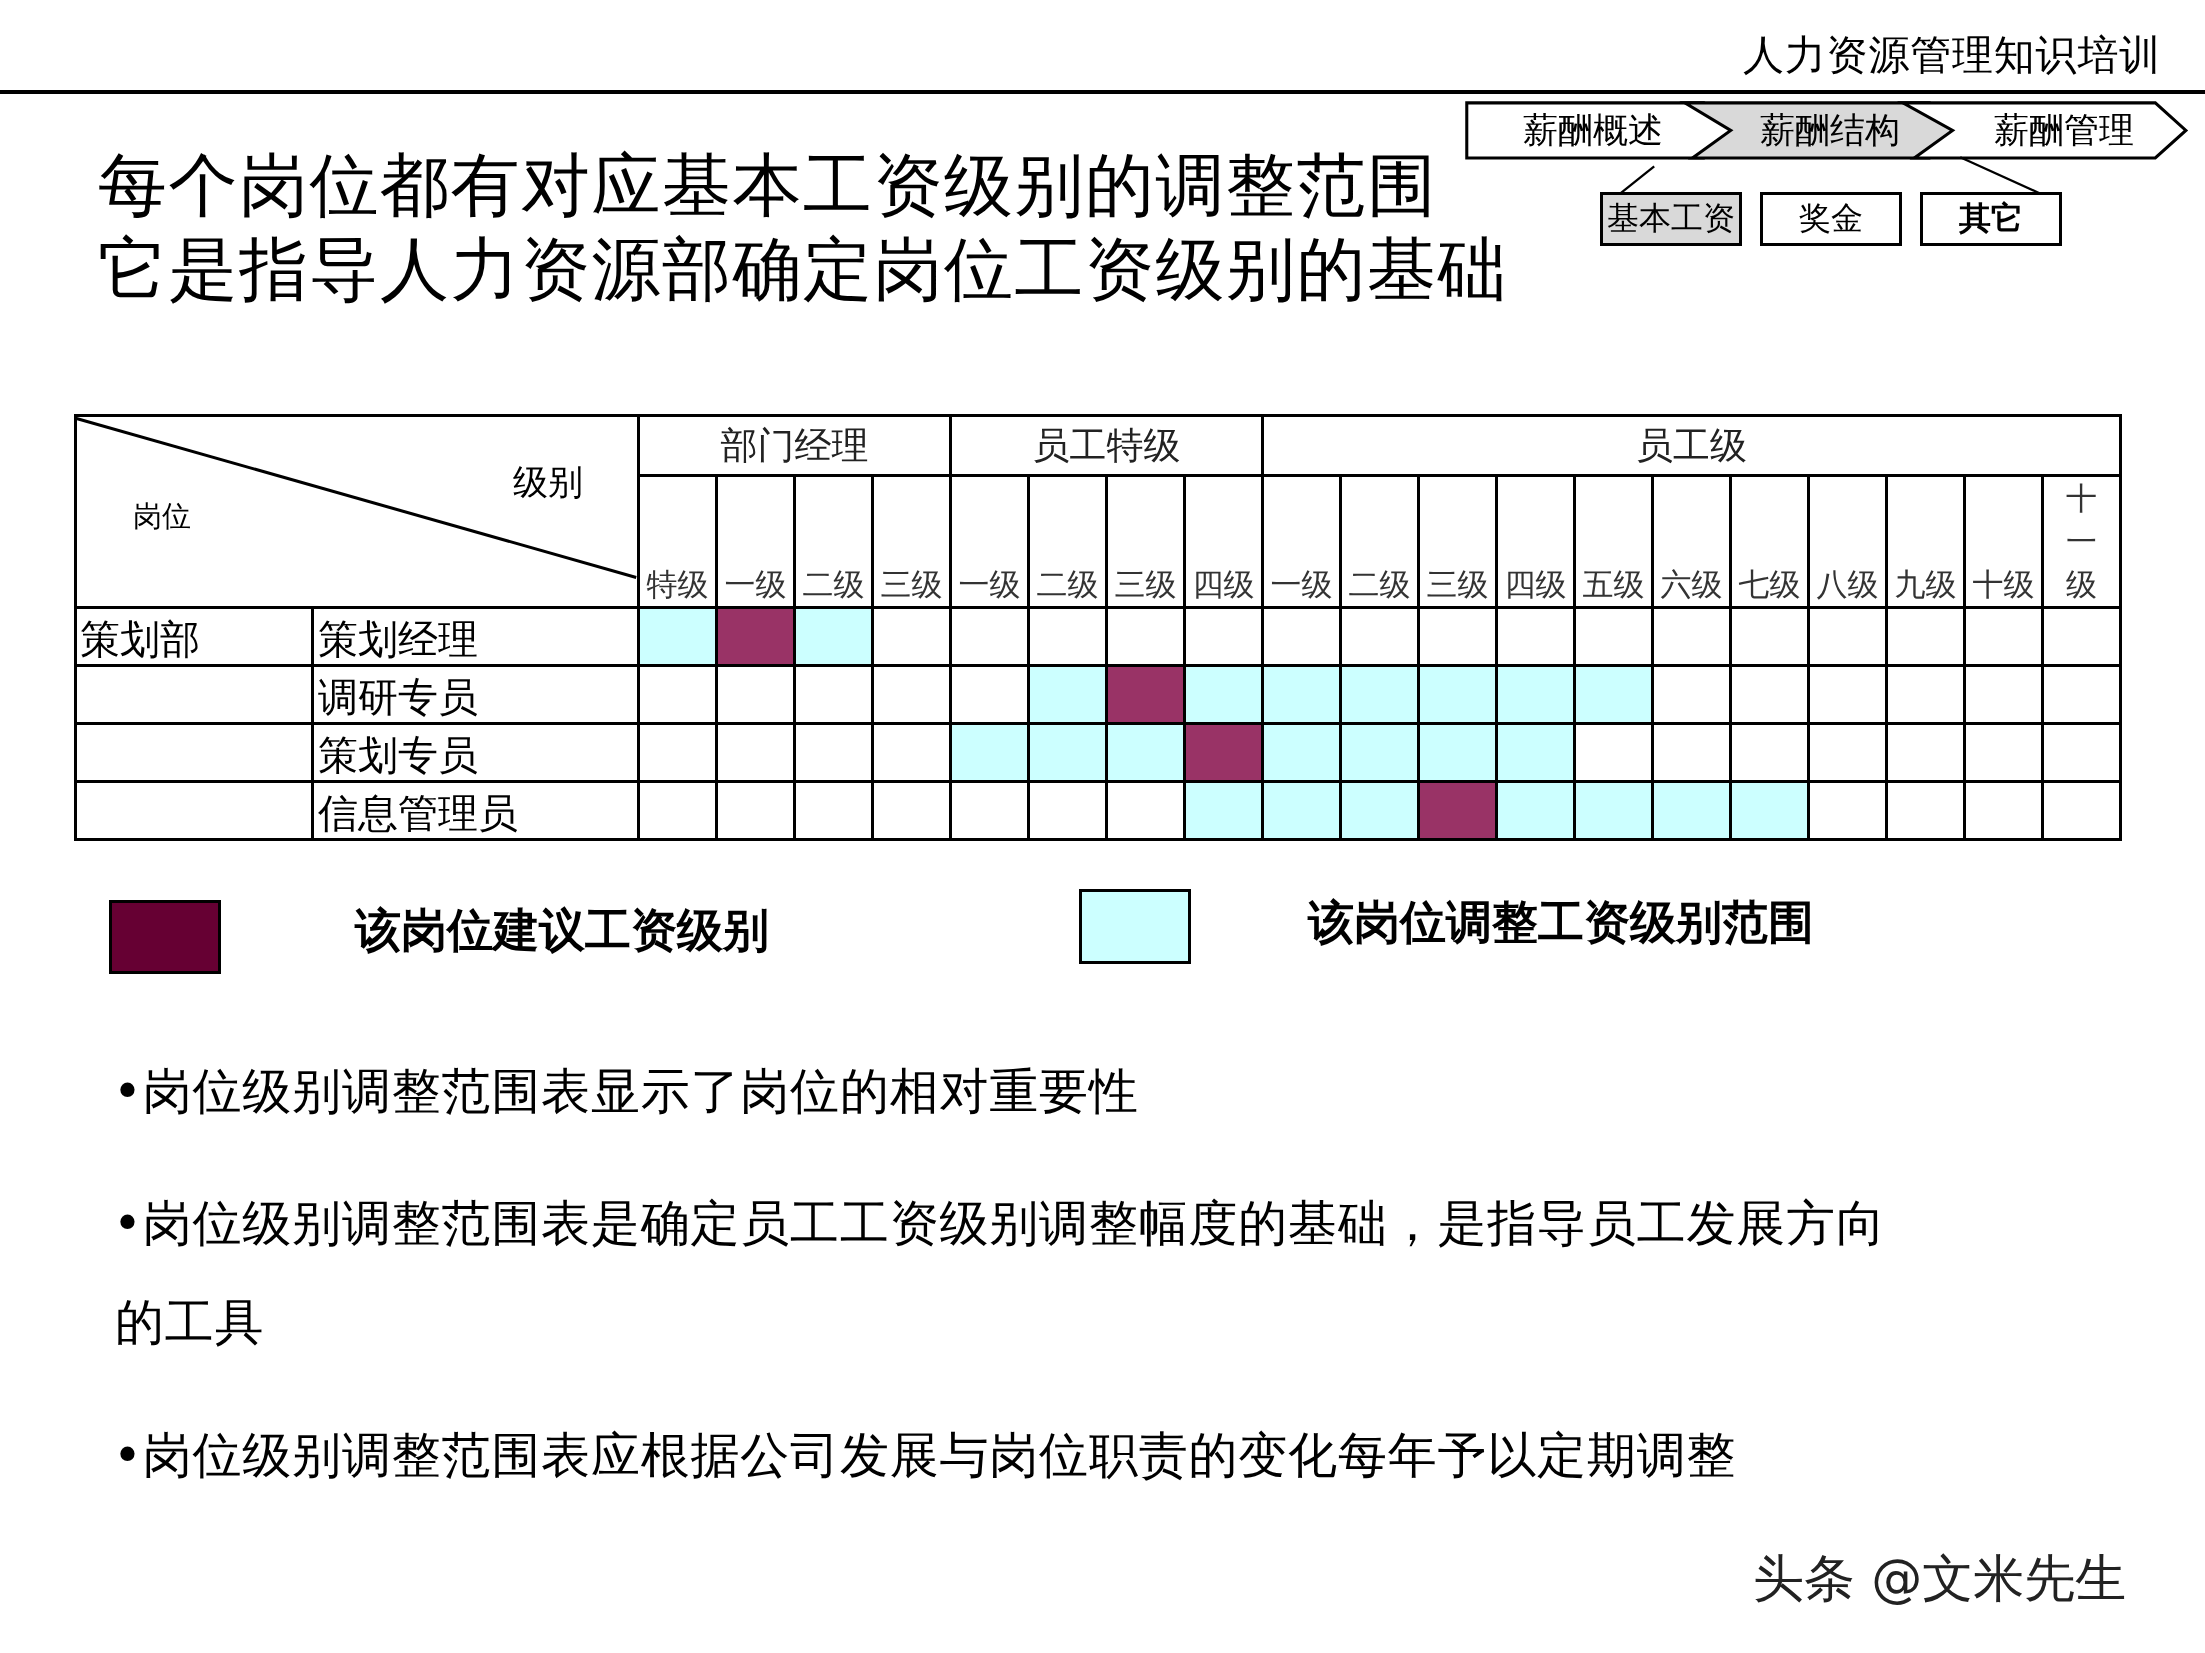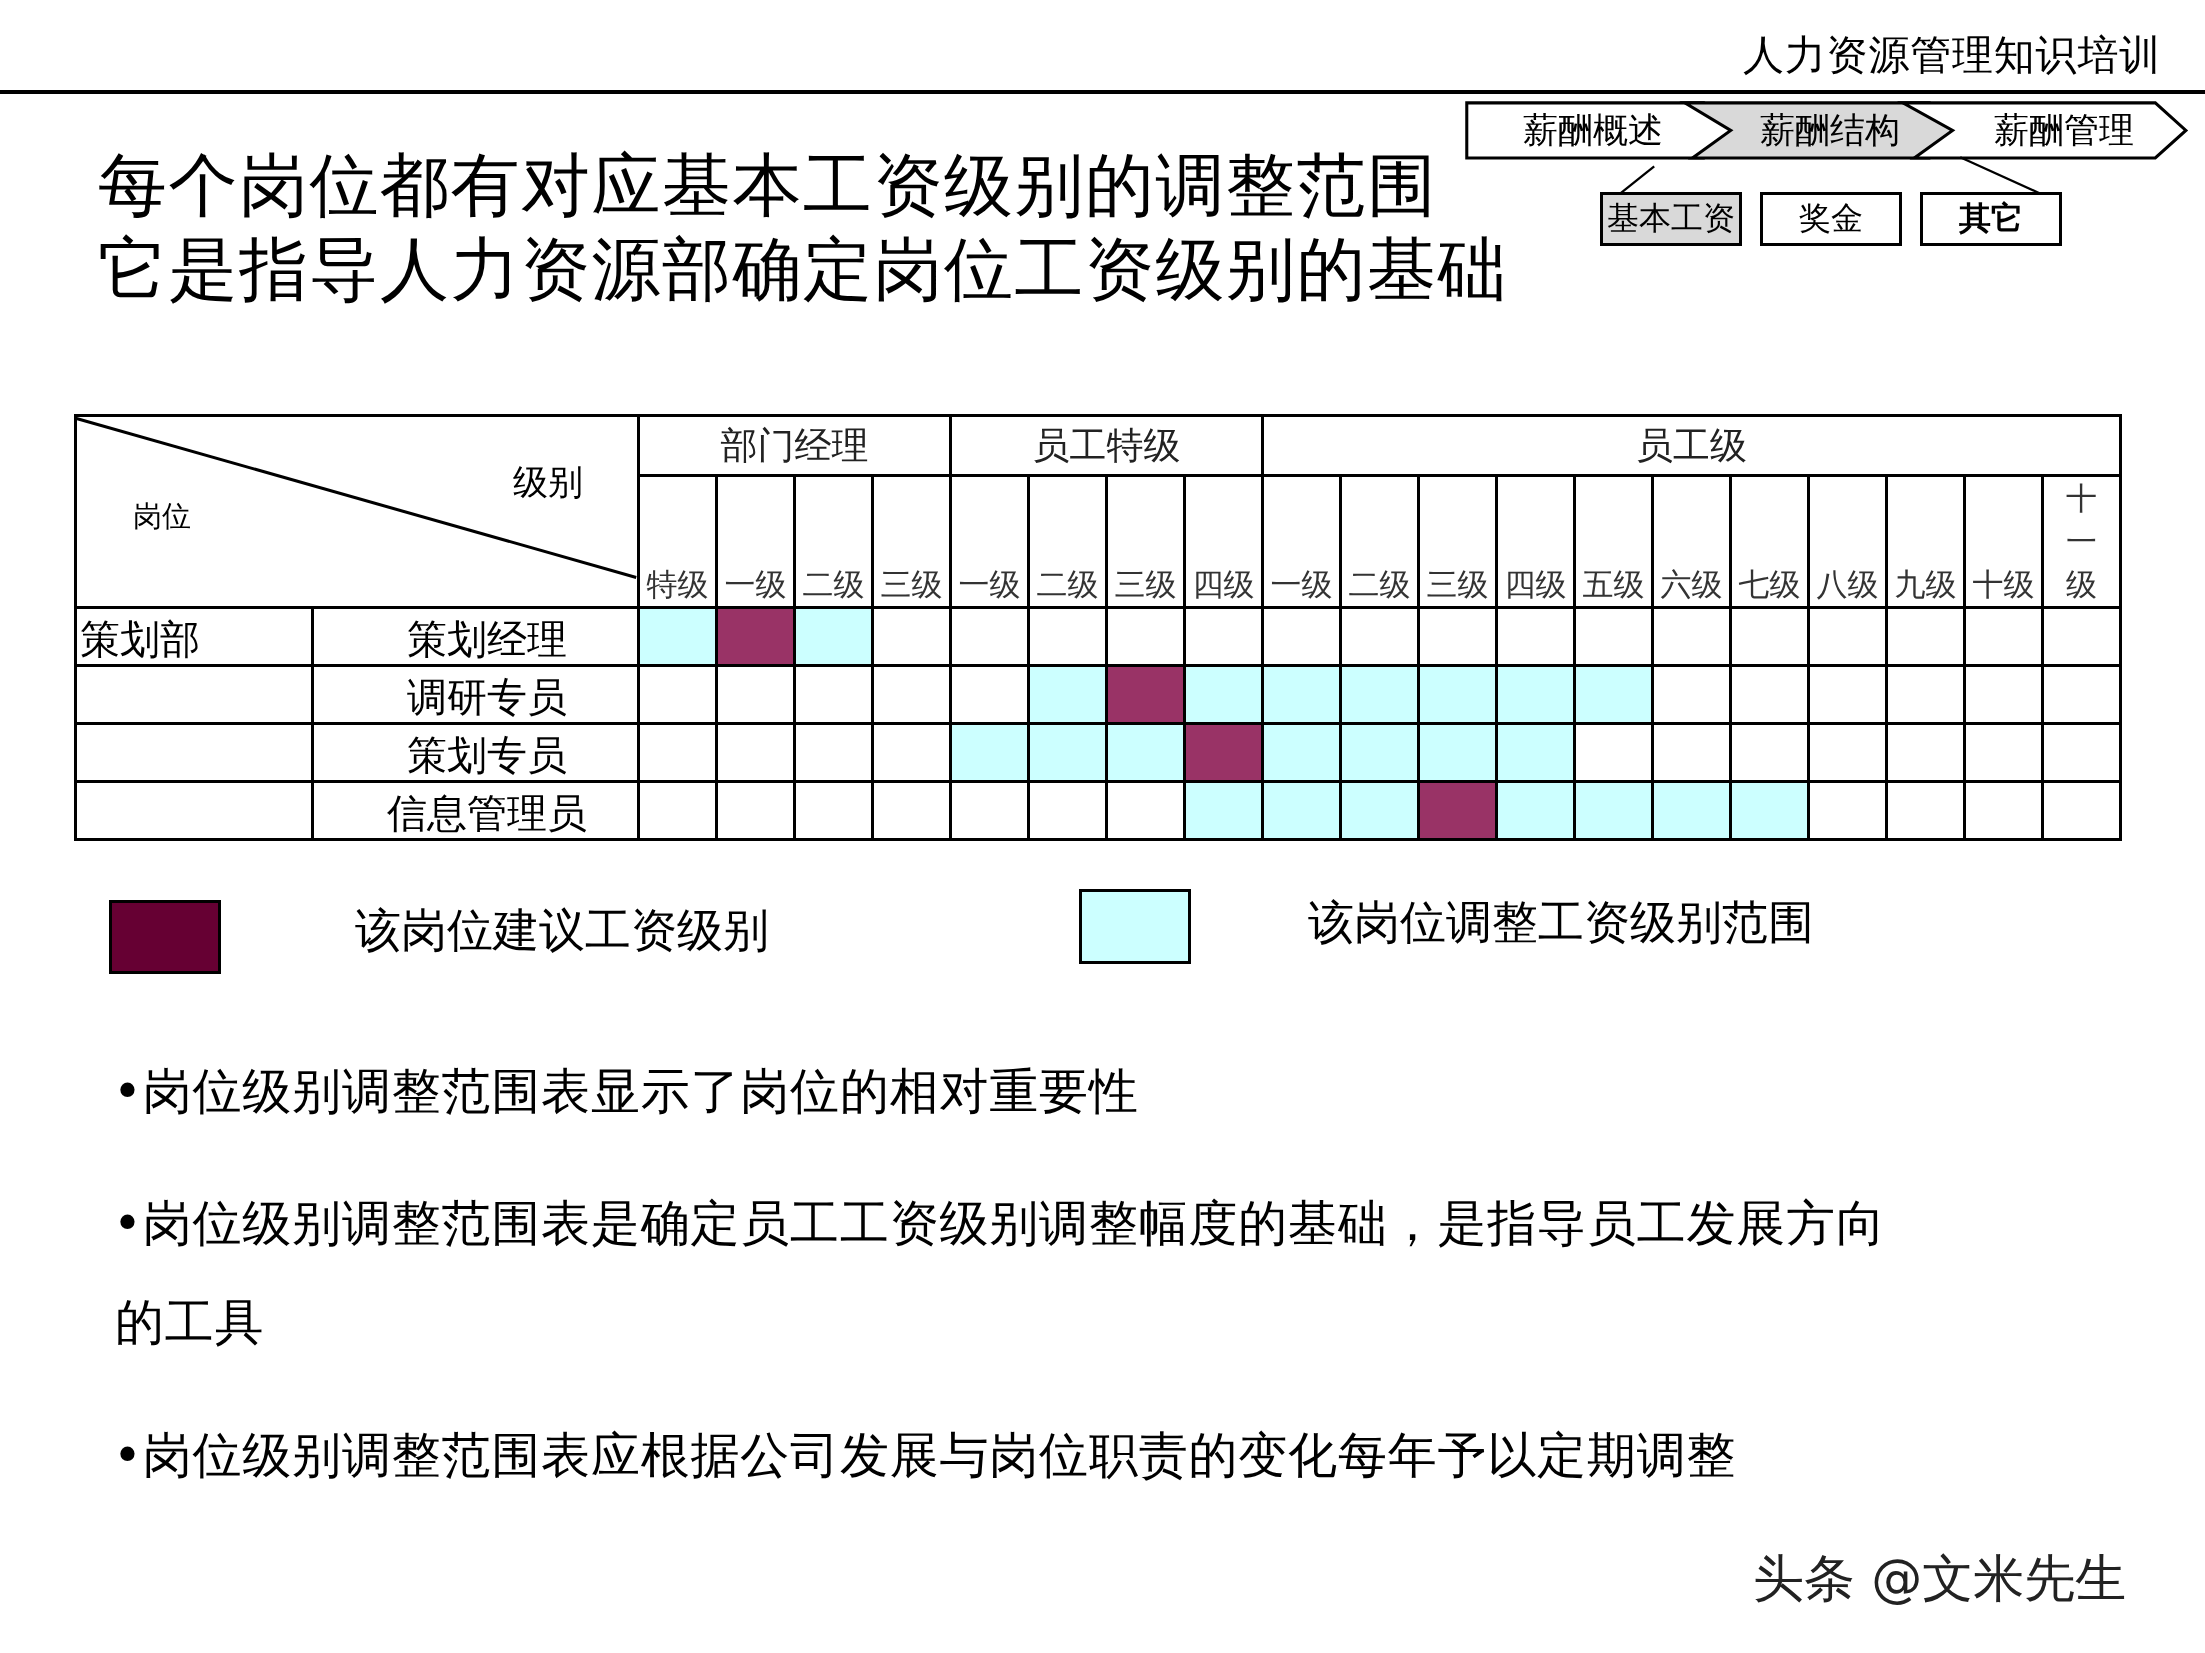--- a/index.html
+++ b/index.html
@@ -34,32 +34,32 @@
   .grid { position: absolute; left: 74px; top: 414px; width: 1742px; height: 401px; }
   .grid table {
     border-collapse: collapse; table-layout: fixed; width: 2045px; height: 401px;
     font-family: "DejaVu Serif", "Liberation Serif", serif;
   }
   .grid td, .grid th {
     border: 3.1px solid #000; padding: 0; font-weight: normal; overflow: hidden;
   }
   .grid th.group { font-size: 37px; height: 57px; text-align: center; color: #222; margin-left: 9px; }
   .grid th.grade { font-size: 31px; height: 102px; text-align: center; vertical-align: bottom; color: #333; line-height: 43px; }
-  .grid td.pos { font-size: 40px; height: 55px; text-align: center; vertical-align: bottom; padding-left: 23px; line-height: 49px; }
+  .grid td.pos { font-size: 40px; height: 55px; text-align: left; vertical-align: bottom; padding-left: 4px; line-height: 49px; }
   .grid td.dept { font-size: 40px; text-align: left; vertical-align: bottom; padding-left: 3.1px; line-height: 49px; }
   .grid td.cell { background: #fff; }
   .grid td.cell.range { background: #ccffff; }
   .grid td.cell.rec { background: #993366; }
   .corner { position: relative; }
   .corner-lbl-a { position: absolute; left: 56px; top: 80px; font-size: 29px; }
   .corner-lbl-b { position: absolute; left: 436px; top: 42px; font-size: 35px; }
   .diag { position: absolute; left: 0; top: 0; pointer-events: none; }
   
   .legend-box { position: absolute; box-sizing: border-box; border: 3.1px solid #000; }
-  .legend-text { position: absolute; font-size: 46px; line-height: 61px; white-space: nowrap; }
+  .legend-text { position: absolute; font-size: 46px; line-height: 61px; white-space: nowrap; font-weight: bold; }
   .bullet { position: absolute; left: 113px; font-size: 49px; line-height: 61px; white-space: nowrap; letter-spacing: 0.8px; }
   .watermark { position: absolute; left: 1753px; top: 1548px; font-size: 51px; line-height: 61px; color: #222; white-space: nowrap; }
 </style>
 </head>
 <body>
 
 <div class="hdr-title">人力资源管理知识培训</div>
 <div class="hdr-line"></div>
 
 <svg class="nav-svg" width="735" height="153" viewBox="0 0 960 200">

